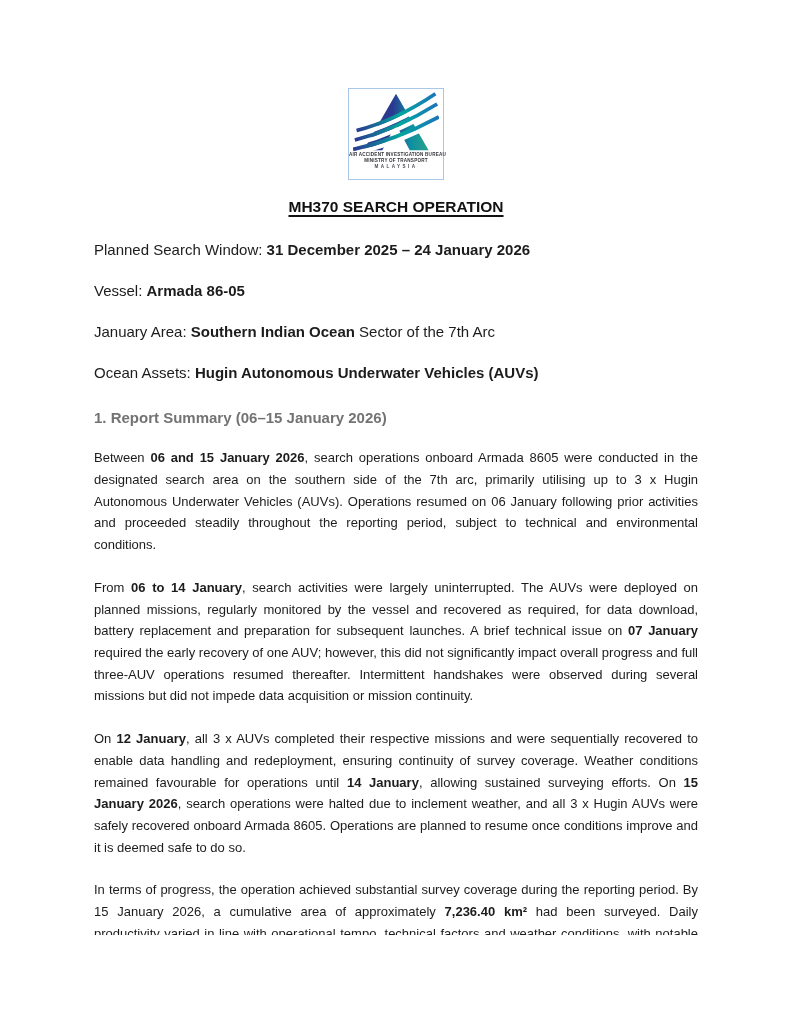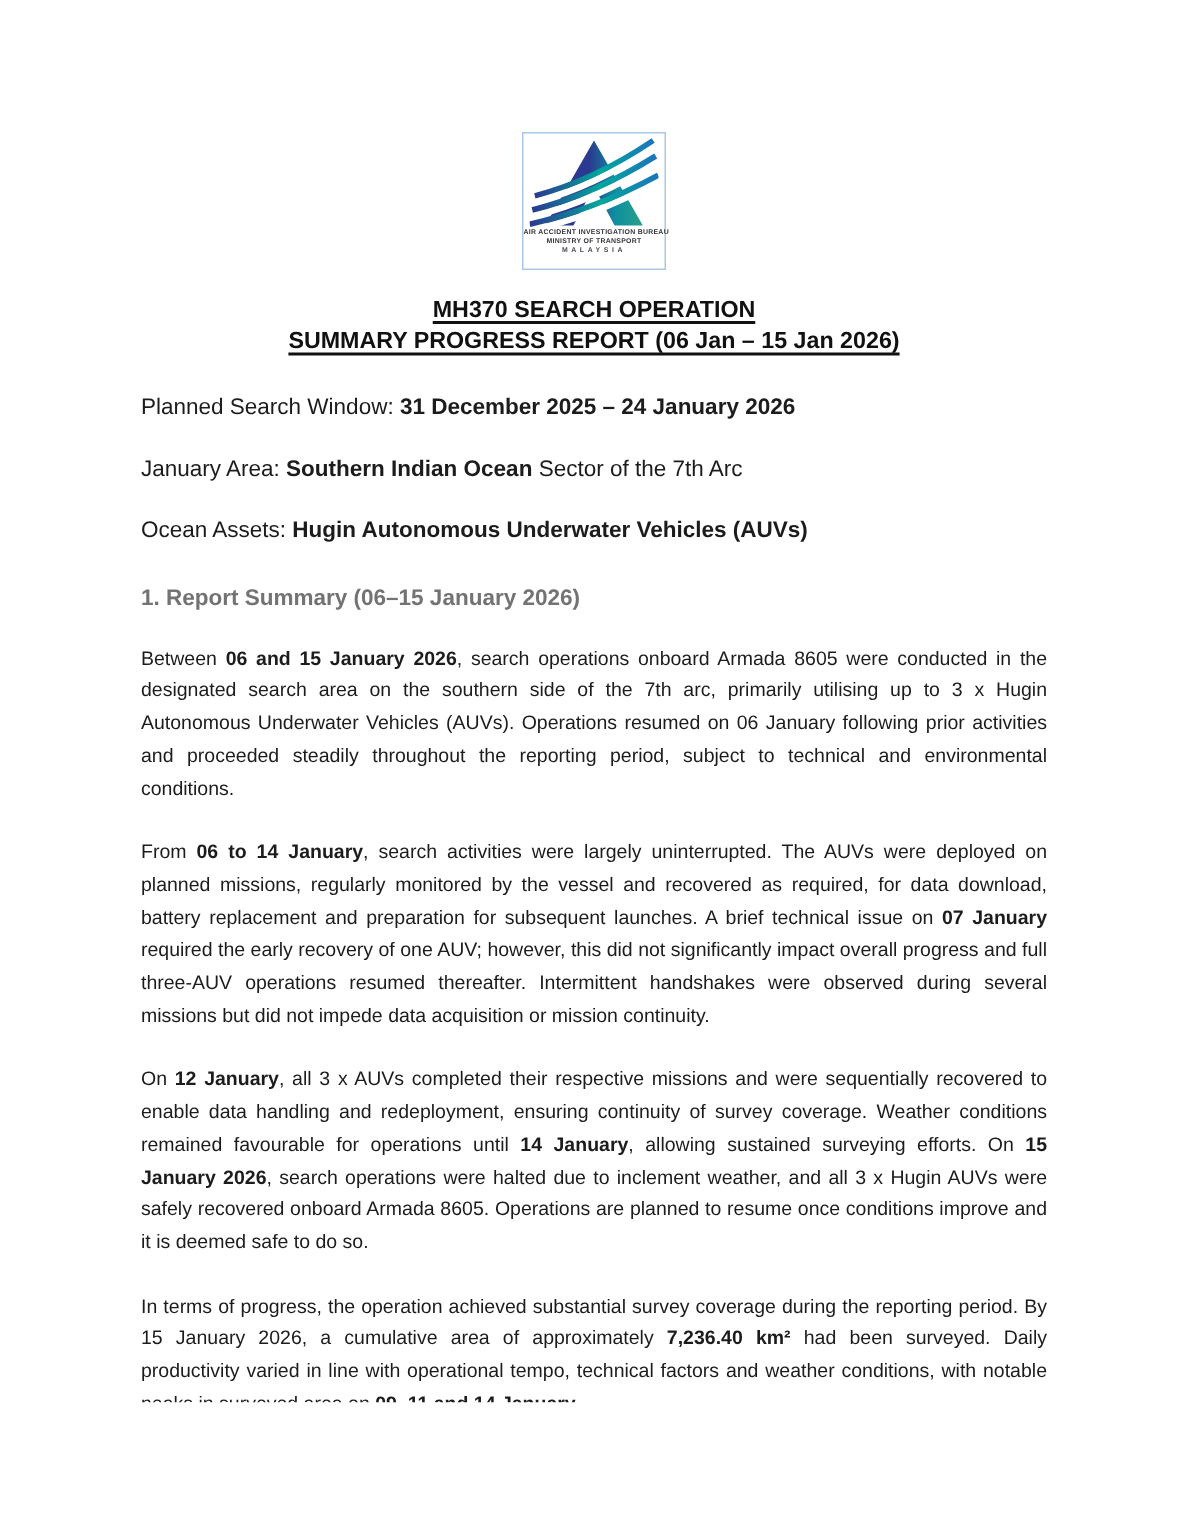--- a/index.html
+++ b/index.html
@@ -135,28 +135,30 @@
         <path d="M4 45 Q 50 33 96 2" stroke="url(#lgB)" stroke-width="4.2" fill="none"></path>
       </svg>
     </span>
     <div class="logo-org">AIR ACCIDENT INVESTIGATION BUREAU</div>
     <div class="logo-org">MINISTRY OF TRANSPORT</div>
     <div class="logo-country">MALAYSIA</div>
   </div>
 
   <div class="title-block">
     <div class="tline">MH370 SEARCH OPERATION</div>
-    <div class="tline">SUMMARY PROGRESS REPORT (06 Jan – 15 Jan 2026)</div>
   </div>
 
   <div class="content">
 
     <div class="fields">
       <div class="field">
         <span>Planned Search Window: </span><span class="b">31 December 2025 – 24 January 2026</span><span></span>
+      </div>
+      <div class="field">
+        <span>Vessel: </span><span class="b">Armada 86-05</span><span></span>
       </div>
       <div class="field">
         <span>January Area: </span><span class="b">Southern Indian Ocean</span><span> Sector of the 7th Arc</span>
       </div>
       <div class="field">
         <span>Ocean Assets: </span><span class="b">Hugin Autonomous Underwater Vehicles (AUVs)</span><span></span>
       </div>
     </div>
 
     <div>

